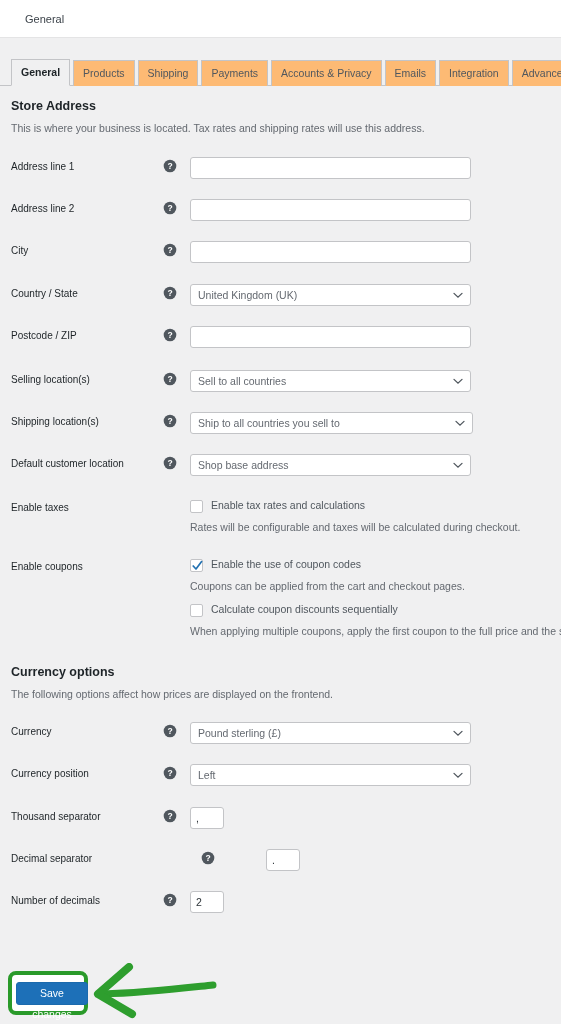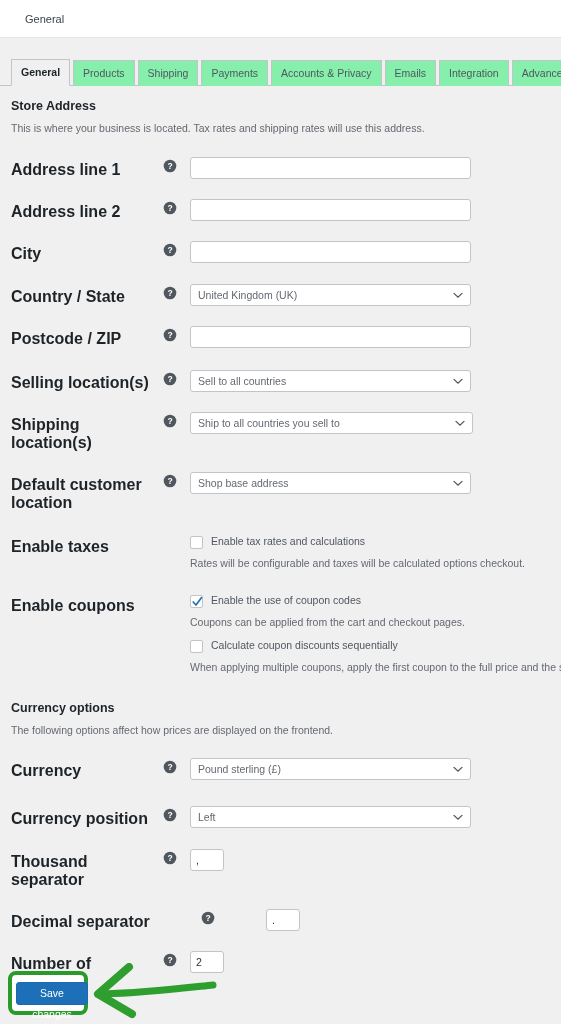--- a/index.html
+++ b/index.html
@@ -38,21 +38,21 @@
   
   .tabs {
     display: flex;
     align-items: flex-end;
     padding: 20px 0 0 11px;
     border-bottom: 1px solid #c3c4c7;
     margin-right: 0;
     position: relative;
   }
   .tab {
-    background: #86efac;
+    background: #fdba74;
     border: 1px solid #c3c4c7;
     border-bottom: none;
     padding: 6px 9px 6px 9px;
     font-size: 10.5px;
     color: #50575e;
     margin-right: 3px;
     line-height: 13px;
     white-space: nowrap;
     position: relative;
     top: 1px;
@@ -80,22 +80,22 @@
   
   .row {
     display: flex;
     align-items: flex-start;
     margin-left: 11px;
     min-height: 22px;
   }
   .row-label {
     width: 152px;
     flex: 0 0 152px;
-    font-size: 16px;
-    font-weight: bold;
+    font-size: 10px;
+    font-weight: normal;
     color: #1d2327;
     padding-top: 4px;
   }
   .helptip {
     flex: 0 0 16px;
     width: 16px;
     height: 16px;
     margin-top: 2px;
     margin-right: 11px;
   }
@@ -375,21 +375,21 @@
   </div>
 
   <div class="row" style="margin-top:22px;">
     <div class="row-label">Enable taxes</div>
     <span class="helptip" style="visibility:hidden;"></span>
     <div class="field-area">
       <div class="cb-line">
         <span class="cb"></span>
         <span class="cb-text">Enable tax rates and calculations</span>
       </div>
-      <div class="cb-desc">Rates will be configurable and taxes will be calculated options checkout.</div>
+      <div class="cb-desc">Rates will be configurable and taxes will be calculated during checkout.</div>
     </div>
   </div>
 
   <div class="row" style="margin-top:24px;">
     <div class="row-label">Enable coupons</div>
     <span class="helptip" style="visibility:hidden;"></span>
     <div class="field-area">
       <div class="cb-line">
         <span class="cb">
           <svg width="13" height="14" viewBox="0 0 13 14">
@@ -423,21 +423,21 @@
         <span class="select-value">Pound sterling (£)</span>
         <span class="chev">
           <svg width="10" height="7" viewBox="0 0 10 7">
               <path d="M1 1.4 L5 5.2 L9 1.4" fill="none" stroke="#50575e" stroke-width="1.3" stroke-linecap="round"></path>
             </svg>
         </span>
       </div>
     </div>
   </div>
 
-  <div class="row" style="margin-top:26px;">
+  <div class="row" style="margin-top:20px;">
     <div class="row-label">Currency position</div>
     <span class="helptip">
       <svg width="14" height="14" viewBox="0 0 14 14">
           <circle cx="7" cy="7" r="6.3" fill="#50575e"></circle>
           <text x="7" y="10.3" font-family="Liberation Sans, sans-serif" font-size="8.5" font-weight="bold" fill="#ffffff" text-anchor="middle">?</text>
         </svg>
     </span>
     <div class="field-area">
       <div class="select">
         <span class="select-value">Left</span>

